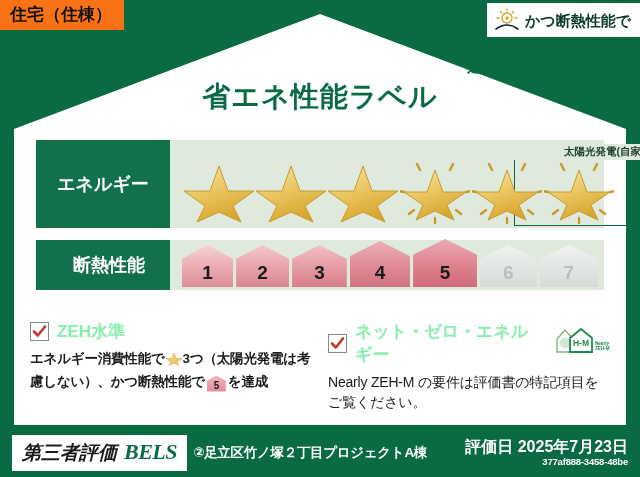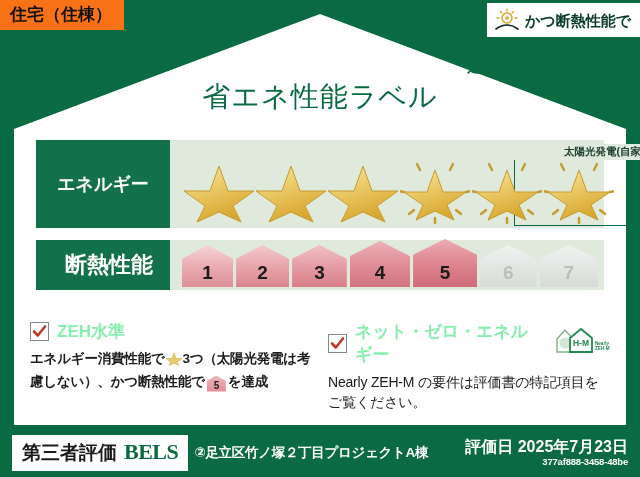--- a/index.html
+++ b/index.html
@@ -51,21 +51,21 @@
   .title-sub {
     position: absolute; top: 58px; left: 0; width: 100%;
     text-align: right;
     font-size: 14.5px; font-weight: bold; color: #0a6b42;
     letter-spacing: 1px;
     z-index: 5;
   }
   .title-main {
     position: absolute; top: 78px; left: 0; width: 100%;
     text-align: center;
-    font-size: 28px; font-weight: normal; color: #0a6b42;
+    font-size: 28px; font-weight: bold; color: #0a6b42;
     letter-spacing: 1px;
     z-index: 5;
   }
 
   
   .row {
     position: absolute;
     display: flex; align-items: stretch;
     z-index: 5;
   }
@@ -75,21 +75,21 @@
   .row-label {
     width: 134px; flex: 0 0 134px;
     background: #12704a;
     color: #ffffff;
     display: flex; flex-direction: column;
     align-items: center; justify-content: center;
     font-size: 18px; font-weight: bold;
     line-height: 1.25;
     letter-spacing: 0px;
   }
-  .row-label.small { font-size: 22px; padding-left: 12px; }
+  .row-label.small { font-size: 18px; padding-left: 12px; }
   .row-body {
     flex: 1 1 auto;
     background: #dfeadc;
     position: relative;
   }
 
   
   .stars-wrap {
     position: absolute; left: 14px; top: 0; right: 6px; bottom: 0;
     display: flex; align-items: flex-end; justify-content: flex-start;
@@ -176,21 +176,21 @@
   .footer {
     position: absolute; left: 0; bottom: 0; width: 640px; height: 48px;
     background: #0a6b42;
     display: flex; align-items: center;
     z-index: 7;
   }
   .bels-tag {
     background: #ffffff;
     margin-left: 12px;
     padding: 4px 10px 5px 10px;
-    display: flex; align-items: baseline; gap: 7px;
+    display: flex; align-items: baseline; gap: 7px; font-style: italic;
   }
   .bels-jp { font-size: 19px; font-weight: bold; color: #1b1b1b; letter-spacing: 0px; }
   .bels-en {
     font-size: 22px; font-weight: bold; color: #0a6b42;
     font-family: "Liberation Serif", "DejaVu Serif", serif;
     letter-spacing: -0.5px;
   }
   .project-name {
     color: #ffffff; font-size: 13.5px; font-weight: bold;
     margin-left: 6px; letter-spacing: -0.3px;

